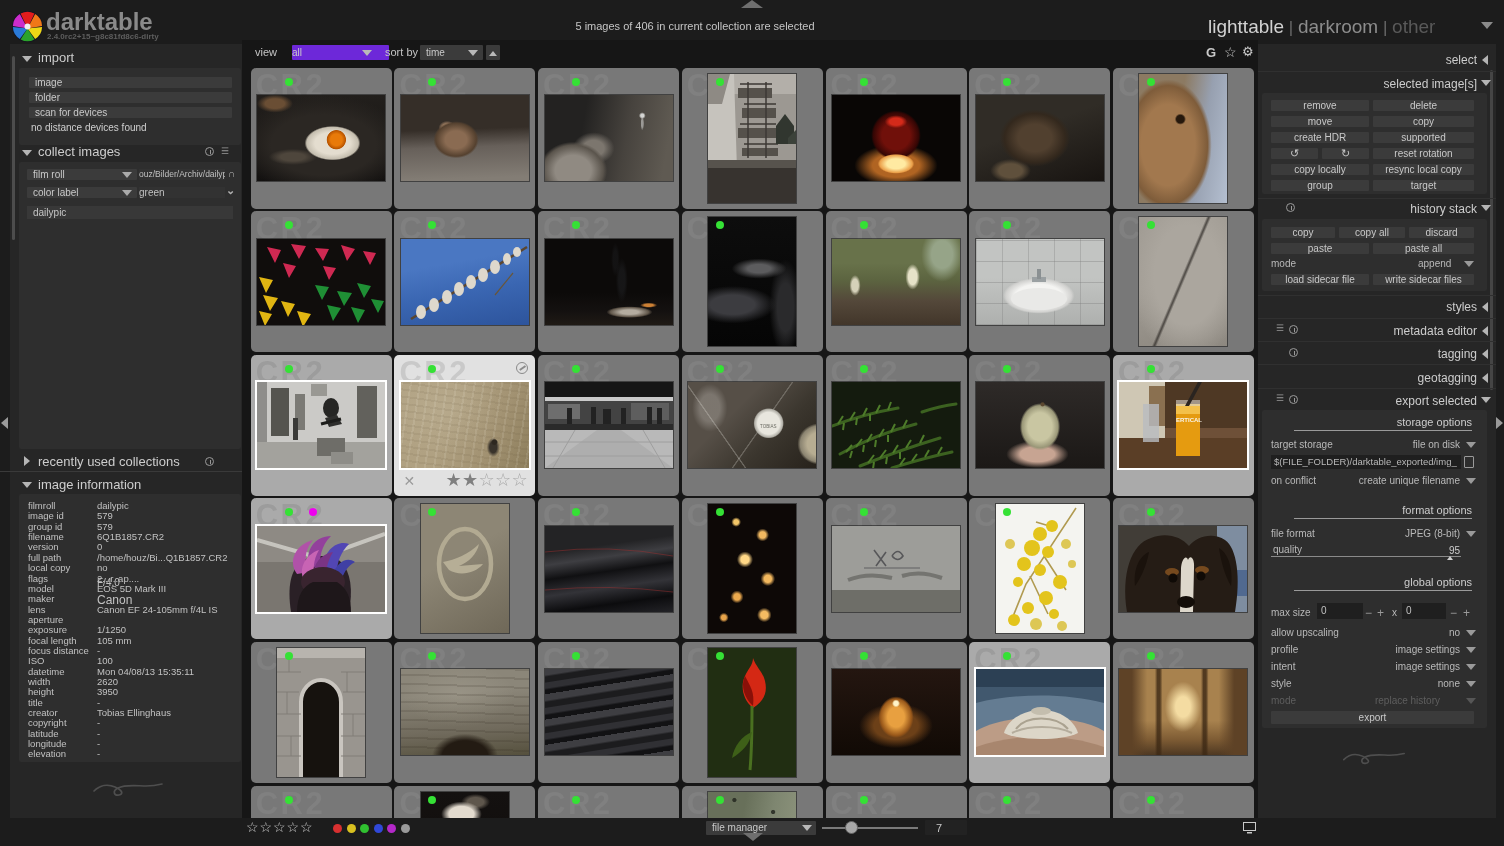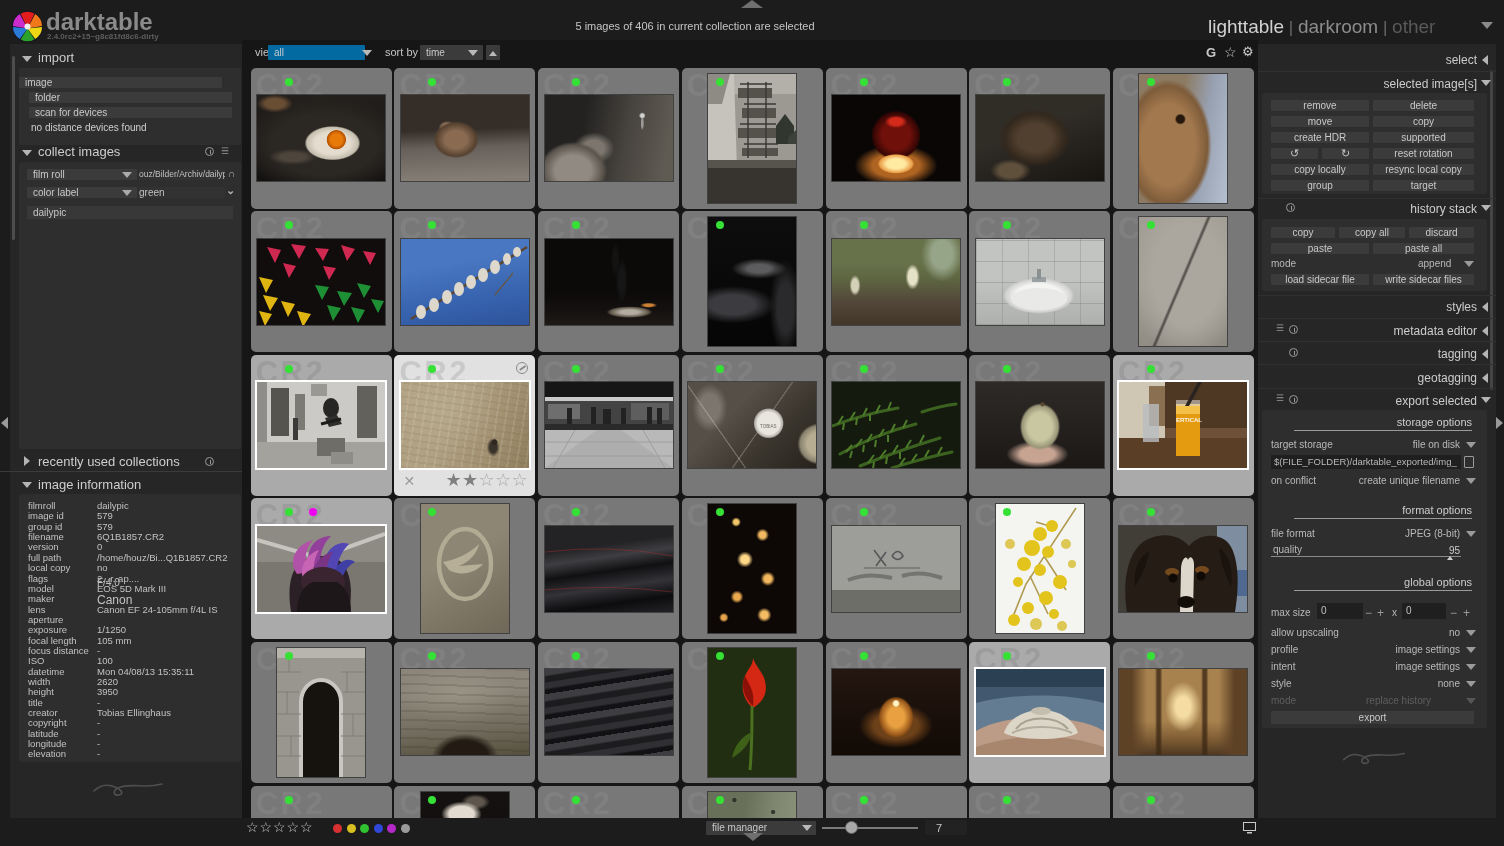--- a/index.html
+++ b/index.html
@@ -26,21 +26,21 @@
   </svg>
 <div class="abs" style="left:46px;top:8px;font-size:24px;font-weight:bold;color:#8a8a8a">darktable</div>
 <div class="abs" style="left:47px;top:32px;font-size:8px;font-weight:bold;color:#5e5e5e">2.4.0rc2+15~g8c81fd8c6-dirty</div>
 <div class="abs" style="left:1px;top:417px;width:0;height:0;border-top:6px solid transparent;border-bottom:6px solid transparent;border-right:7px solid #9a9a9a"></div>
 <div class="abs" style="left:12px;top:56px;width:3px;height:184px;background:#4d4d4d;border-radius:2px"></div>
 <div class="abs" style="left:1496px;top:417px;width:0;height:0;border-top:6px solid transparent;border-bottom:6px solid transparent;border-left:7px solid #9a9a9a"></div>
 <div class="abs" style="left:1490px;top:70px;width:3px;height:320px;background:#454545;border-radius:2px"></div>
 <div class="abs" style="left:22px;top:56px;width:0;height:0;border-left:5px solid transparent;border-right:5px solid transparent;border-top:6px solid #b5b5b5"></div>
 <div class="abs" style="left:38px;top:50px;font-size:13px;color:#cdcdcd">import</div>
 <div class="abs" style="left:19px;top:68px;width:222px;height:77px;background:#2e2e2e;border-radius:2px"></div>
-<div class="btn btnL" style="left:19px;top:77px;width:203px">image</div>
+<div class="btn btnL" style="left:29px;top:77px;width:203px">image</div>
 <div class="btn btnL" style="left:29px;top:92px;width:203px">folder</div>
 <div class="btn btnL" style="left:29px;top:107px;width:203px">scan for devices</div>
 <div class="abs lbl" style="left:31px;top:122px;color:#cfcfcf">no distance devices found</div>
 <div class="abs" style="left:22px;top:150px;width:0;height:0;border-left:5px solid transparent;border-right:5px solid transparent;border-top:6px solid #b5b5b5"></div>
 <div class="abs" style="left:38px;top:144px;font-size:13px;color:#cdcdcd">collect images</div>
 <div class="abs" style="left:205px;top:147px;width:9px;height:9px;border:1px solid #9a9a9a;border-radius:50%">
     <div style="position:absolute;left:3.5px;top:2px;width:1px;height:4px;background:#9a9a9a"></div>
   </div>
 <div class="abs" style="left:221px;top:146px;font-size:9px;color:#9a9a9a">☰</div>
 <div class="abs" style="left:19px;top:162px;width:222px;height:287px;background:#2e2e2e;border-radius:2px"></div>
@@ -109,21 +109,21 @@
 <div class="abs" style="left:28px;top:727.7px;font-size:9.5px;color:#c2c2c2;white-space:nowrap">latitude</div>
 <div class="abs" style="left:97px;top:727.7px;font-size:9.5px;color:#c2c2c2;white-space:nowrap">-</div>
 <div class="abs" style="left:28px;top:738.0px;font-size:9.5px;color:#c2c2c2;white-space:nowrap">longitude</div>
 <div class="abs" style="left:97px;top:738.0px;font-size:9.5px;color:#c2c2c2;white-space:nowrap">-</div>
 <div class="abs" style="left:28px;top:748.4px;font-size:9.5px;color:#c2c2c2;white-space:nowrap">elevation</div>
 <div class="abs" style="left:97px;top:748.4px;font-size:9.5px;color:#c2c2c2;white-space:nowrap">-</div>
 <svg class="abs" style="left:92px;top:778px" width="72" height="20" viewBox="0 0 72 20">
     <path d="M2 13 C8 7 16 6 23 9 C30 12 32 16 27 17 C22 18 20 13 26 10 C34 6 46 8 54 8 C60 8 66 7 70 6" fill="none" stroke="#4e4e4e" stroke-width="1.7" stroke-linecap="round"></path>
   </svg>
 <div class="abs" style="left:255px;top:46px;font-size:11px;color:#c5c5c5">view</div>
-<div class="abs" style="left:268px;top:45px;width:97px;height:15px;background:#0369a1;border-radius:1px;color:#c9c9c9;font-size:10px;line-height:15px;padding-left:6px">all</div>
+<div class="abs" style="left:292px;top:45px;width:97px;height:15px;background:#6d28d9;border-radius:1px;color:#c9c9c9;font-size:10px;line-height:15px;">all</div>
 <div class="abs" style="left:362px;top:50px;width:0;height:0;border-left:5px solid transparent;border-right:5px solid transparent;border-top:6px solid #b9b9b9"></div>
 <div class="abs" style="left:385px;top:46px;font-size:11px;color:#c5c5c5">sort by</div>
 <div class="abs" style="left:420px;top:45px;width:63px;height:15px;background:#3b3b3b;border-radius:1px;color:#c9c9c9;font-size:10px;line-height:15px;padding-left:6px">time</div>
 <div class="abs" style="left:468px;top:50px;width:0;height:0;border-left:5px solid transparent;border-right:5px solid transparent;border-top:6px solid #b9b9b9"></div>
 <div class="abs" style="left:486px;top:45px;width:14px;height:15px;background:#3b3b3b;border-radius:1px"></div>
 <div class="abs" style="left:489px;top:51px;width:0;height:0;border-left:4px solid transparent;border-right:4px solid transparent;border-bottom:5px solid #b9b9b9"></div>
 <div class="abs" style="left:242px;top:62px;width:1016px;height:756px;overflow:hidden">
     <div class="cell" style="left:8.7px;top:5.5px;background:#787878">
       <div class="cr2" style="color:#808080">CR2</div>
       <div class="ph" style="left:6.5px;top:27.5px;width:128px;height:86px;outline:1px solid rgba(20,20,20,.55);background:radial-gradient(circle 10px at 62% 52%, #e87a0a 0 58%, #b85400 92%, rgba(184,84,0,0) 100%),radial-gradient(ellipse 34px 21px at 59% 56%, #e4ddcf 0 52%, #c4bdae 76%, rgba(196,189,174,0) 82%),radial-gradient(ellipse 24px 12px at 14% 10%, #6a4e34 0 40%, rgba(106,78,52,0) 75%),radial-gradient(ellipse 30px 10px at 28% 72%, #4e463c 0 40%, rgba(78,70,60,0) 80%),radial-gradient(ellipse 95px 55px at 52% 58%, #2b2723 0 55%, rgba(43,39,35,0) 90%),linear-gradient(#221f1c, #131110)"></div>
@@ -684,21 +684,21 @@
 <div class="abs lbl" style="left:1271px;top:644px">profile</div>
 <div class="abs lbl" style="left:1330px;top:644px;width:130px;text-align:right">image settings</div>
 <div class="abs" style="left:1466px;top:647px;width:0;height:0;border-left:5px solid transparent;border-right:5px solid transparent;border-top:6px solid #9a9a9a"></div>
 <div class="abs lbl" style="left:1271px;top:661px">intent</div>
 <div class="abs lbl" style="left:1330px;top:661px;width:130px;text-align:right">image settings</div>
 <div class="abs" style="left:1466px;top:664px;width:0;height:0;border-left:5px solid transparent;border-right:5px solid transparent;border-top:6px solid #9a9a9a"></div>
 <div class="abs lbl" style="left:1271px;top:678px">style</div>
 <div class="abs lbl" style="left:1330px;top:678px;width:130px;text-align:right">none</div>
 <div class="abs" style="left:1466px;top:681px;width:0;height:0;border-left:5px solid transparent;border-right:5px solid transparent;border-top:6px solid #9a9a9a"></div>
 <div class="abs lbl" style="left:1271px;top:695px;color:#5e5e5e">mode</div>
-<div class="abs lbl" style="left:1366px;top:695px;width:130px;text-align:left;color:#5e5e5e">replace history</div>
+<div class="abs lbl" style="left:1310px;top:695px;width:130px;text-align:right;color:#5e5e5e">replace history</div>
 <div class="abs" style="left:1466px;top:698px;width:0;height:0;border-left:5px solid transparent;border-right:5px solid transparent;border-top:6px solid #565656"></div>
 <div class="btn" style="left:1271px;top:711px;width:203px;height:13px">export</div>
 <svg class="abs" style="left:1342px;top:748px" width="64" height="18" viewBox="0 0 72 20">
     <path d="M2 13 C8 7 16 6 23 9 C30 12 32 16 27 17 C22 18 20 13 26 10 C34 6 46 8 54 8 C60 8 66 7 70 6" fill="none" stroke="#4e4e4e" stroke-width="1.8" stroke-linecap="round"></path>
   </svg>
 <div class="abs" style="left:246.0px;top:819px;font-size:14px;color:#c9c9c9">☆</div>
 <div class="abs" style="left:259.5px;top:819px;font-size:14px;color:#c9c9c9">☆</div>
 <div class="abs" style="left:273.0px;top:819px;font-size:14px;color:#c9c9c9">☆</div>
 <div class="abs" style="left:286.5px;top:819px;font-size:14px;color:#c9c9c9">☆</div>
 <div class="abs" style="left:300.0px;top:819px;font-size:14px;color:#c9c9c9">☆</div>

